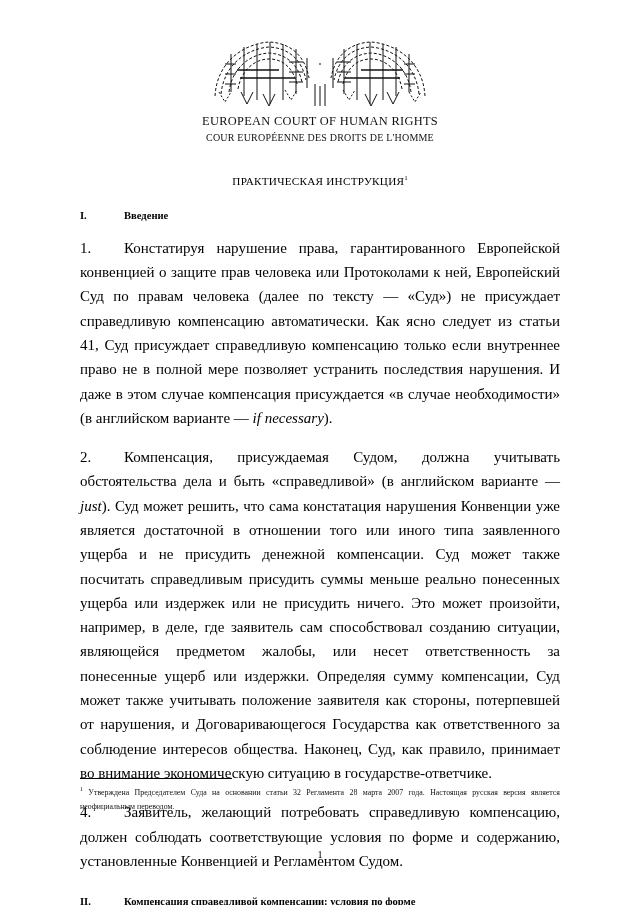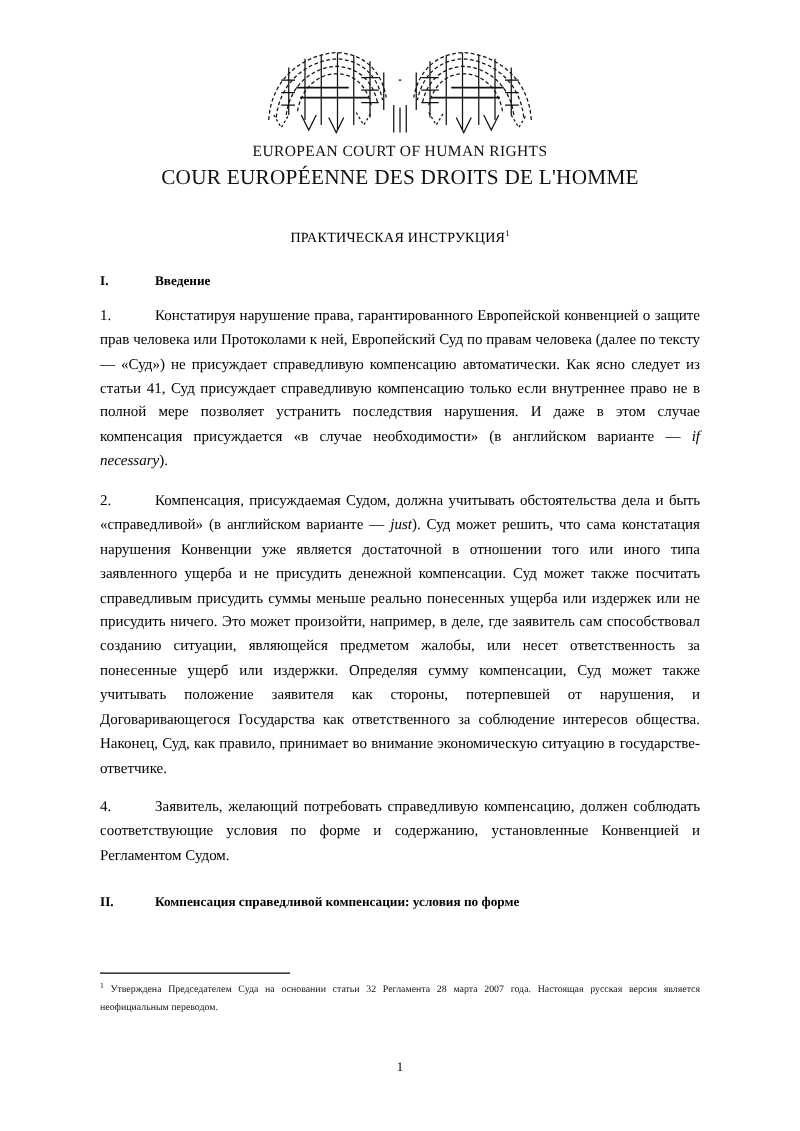--- a/index.html
+++ b/index.html
@@ -40,21 +40,21 @@
     letter-spacing: 0.4px;
     color: #111;
     font-family: "Liberation Serif", "DejaVu Serif", serif;
   }
   .org-line-1 {
     font-size: 12.4px;
     margin-top: 6px;
     letter-spacing: 0.3px;
   }
   .org-line-2 {
-    font-size: 17px;
+    font-size: 10px;
     margin-top: 3px;
     letter-spacing: 0.2px;
     text-align: center;
   }
 
   
   .doc-title-1 {
     text-align: center;
     font-size: 11.2px;
     margin-top: 31px;
@@ -85,21 +85,21 @@
     width: 44px;
     flex: 0 0 44px;
     font-weight: bold;
   }
   .section-label {
     flex: 1 1 auto;
   }
 
   
   .para {
-    font-size: 12px;
+    font-size: 15px;
     line-height: 1.62;
     text-align: justify;
     text-justify: inter-word;
     text-indent: 0;
     position: relative;
   }
   .para .pnum {
     display: inline-block;
     width: 44px;
   }

